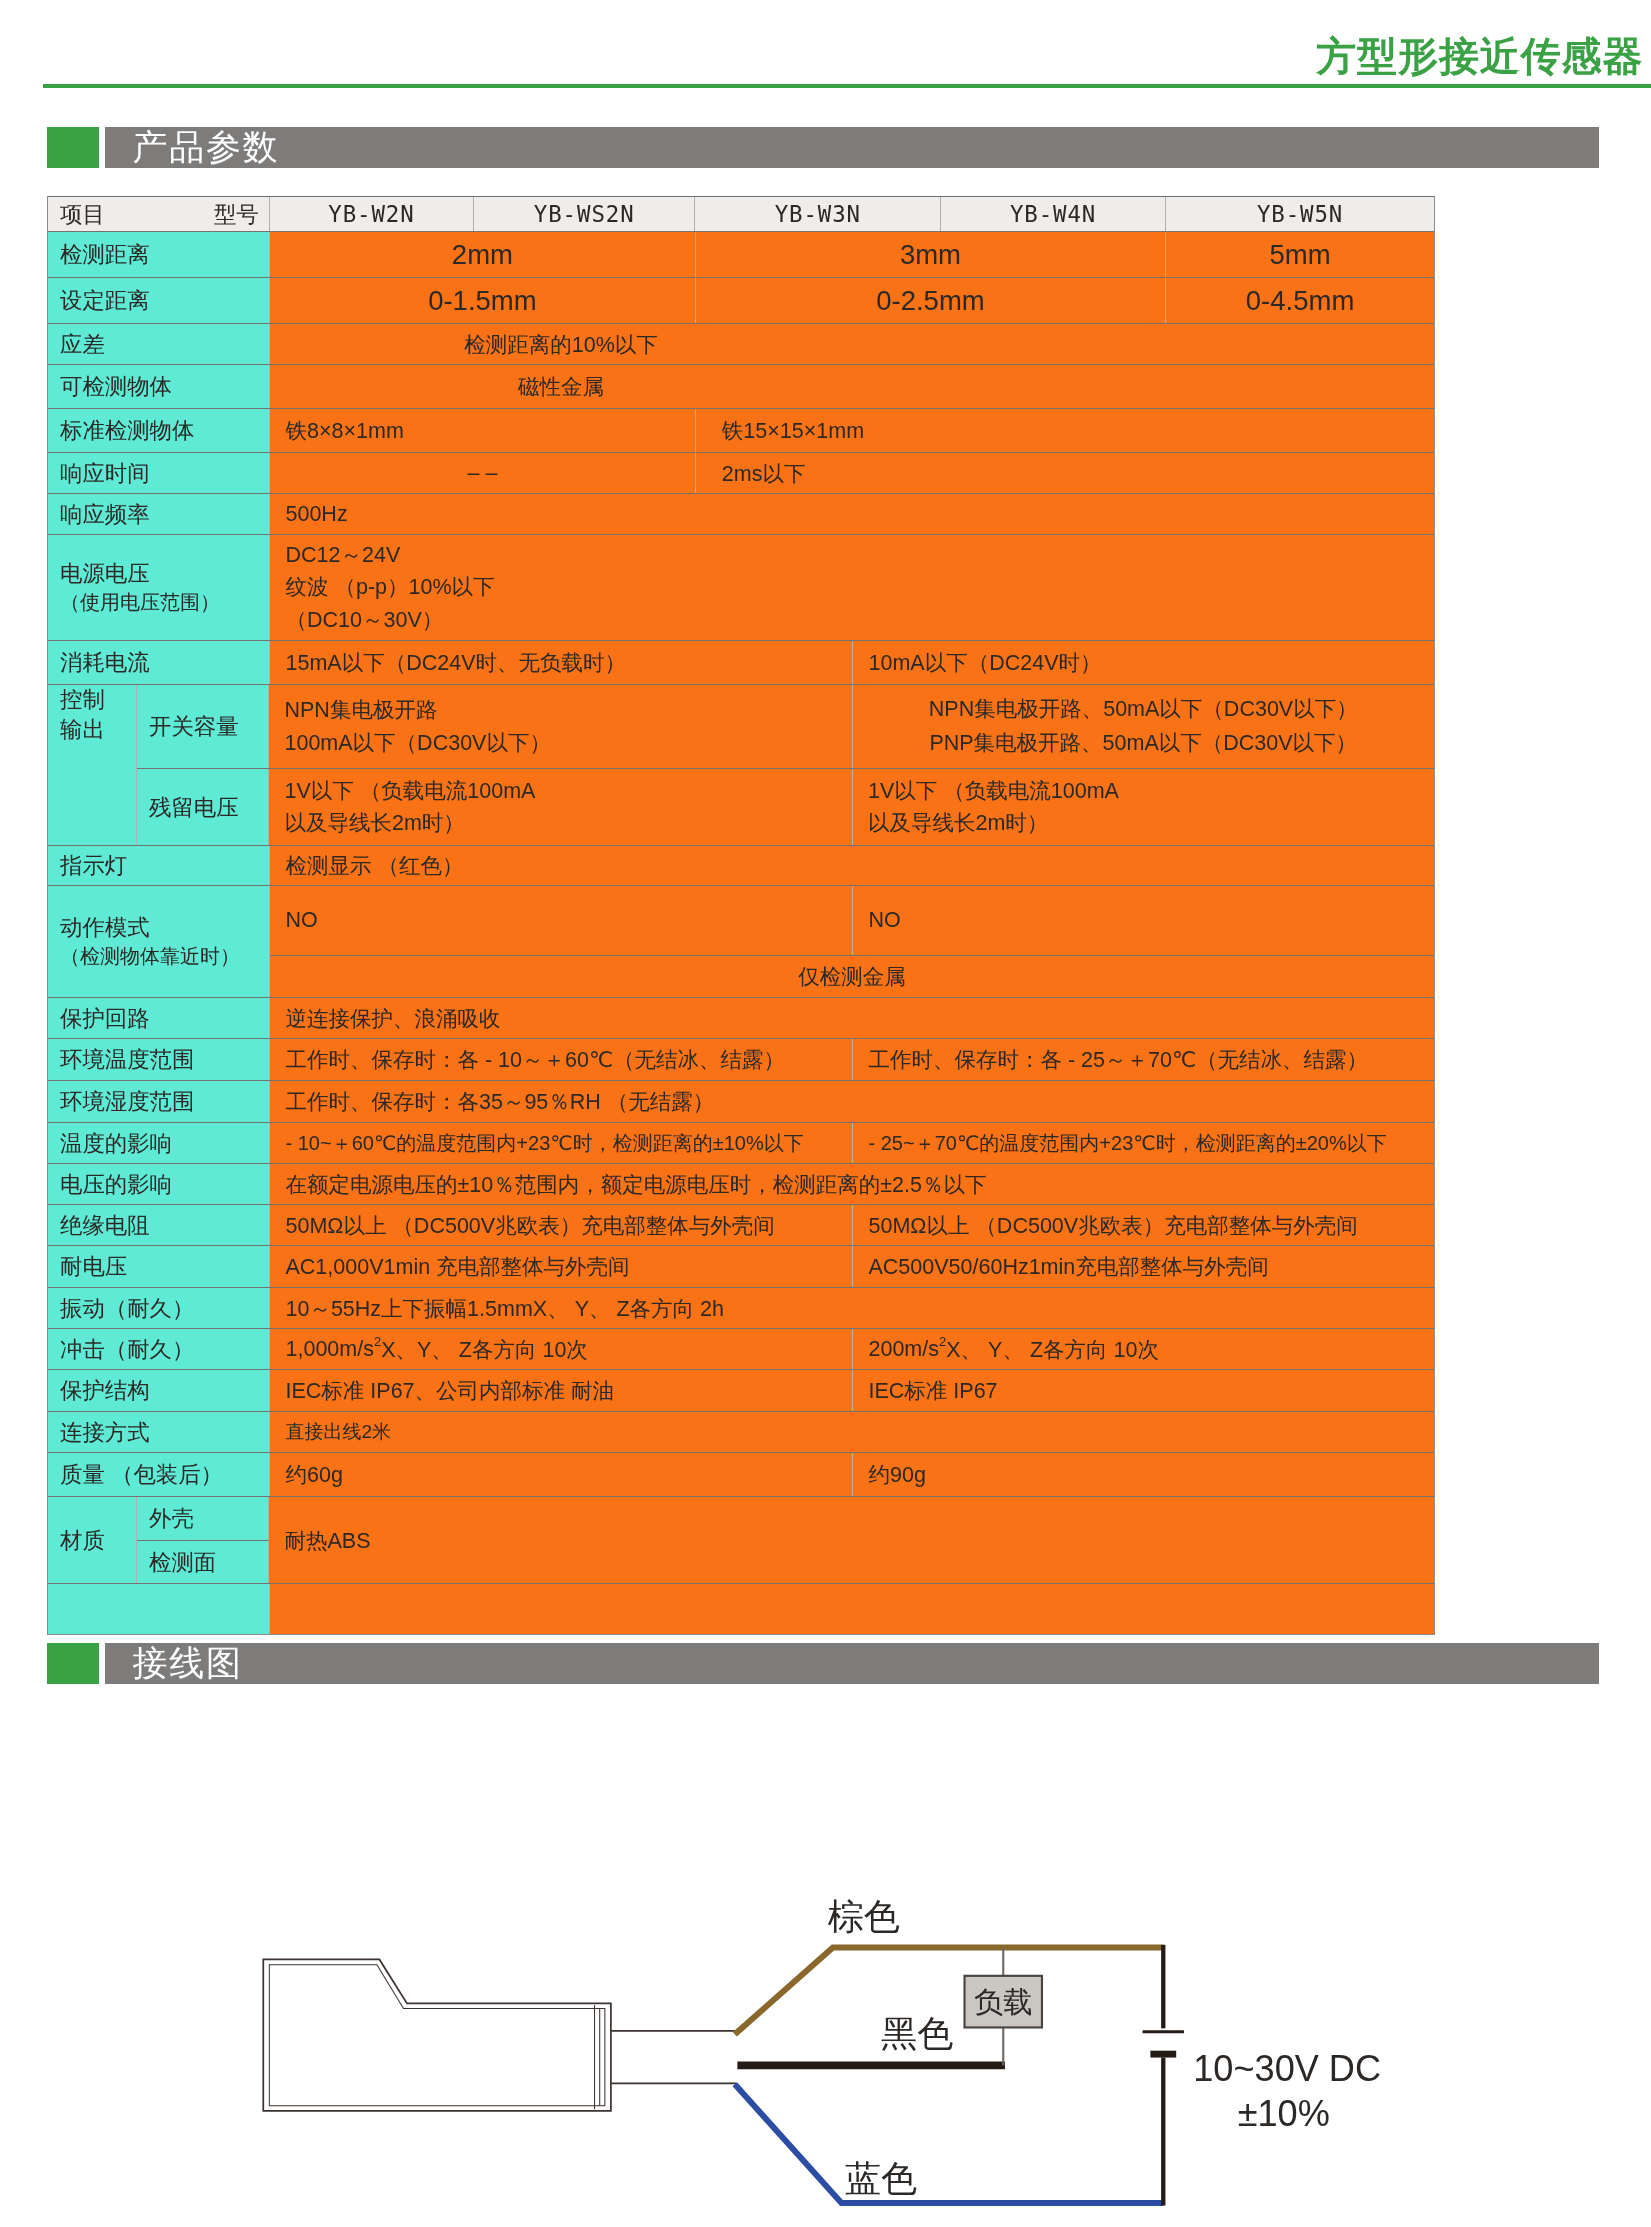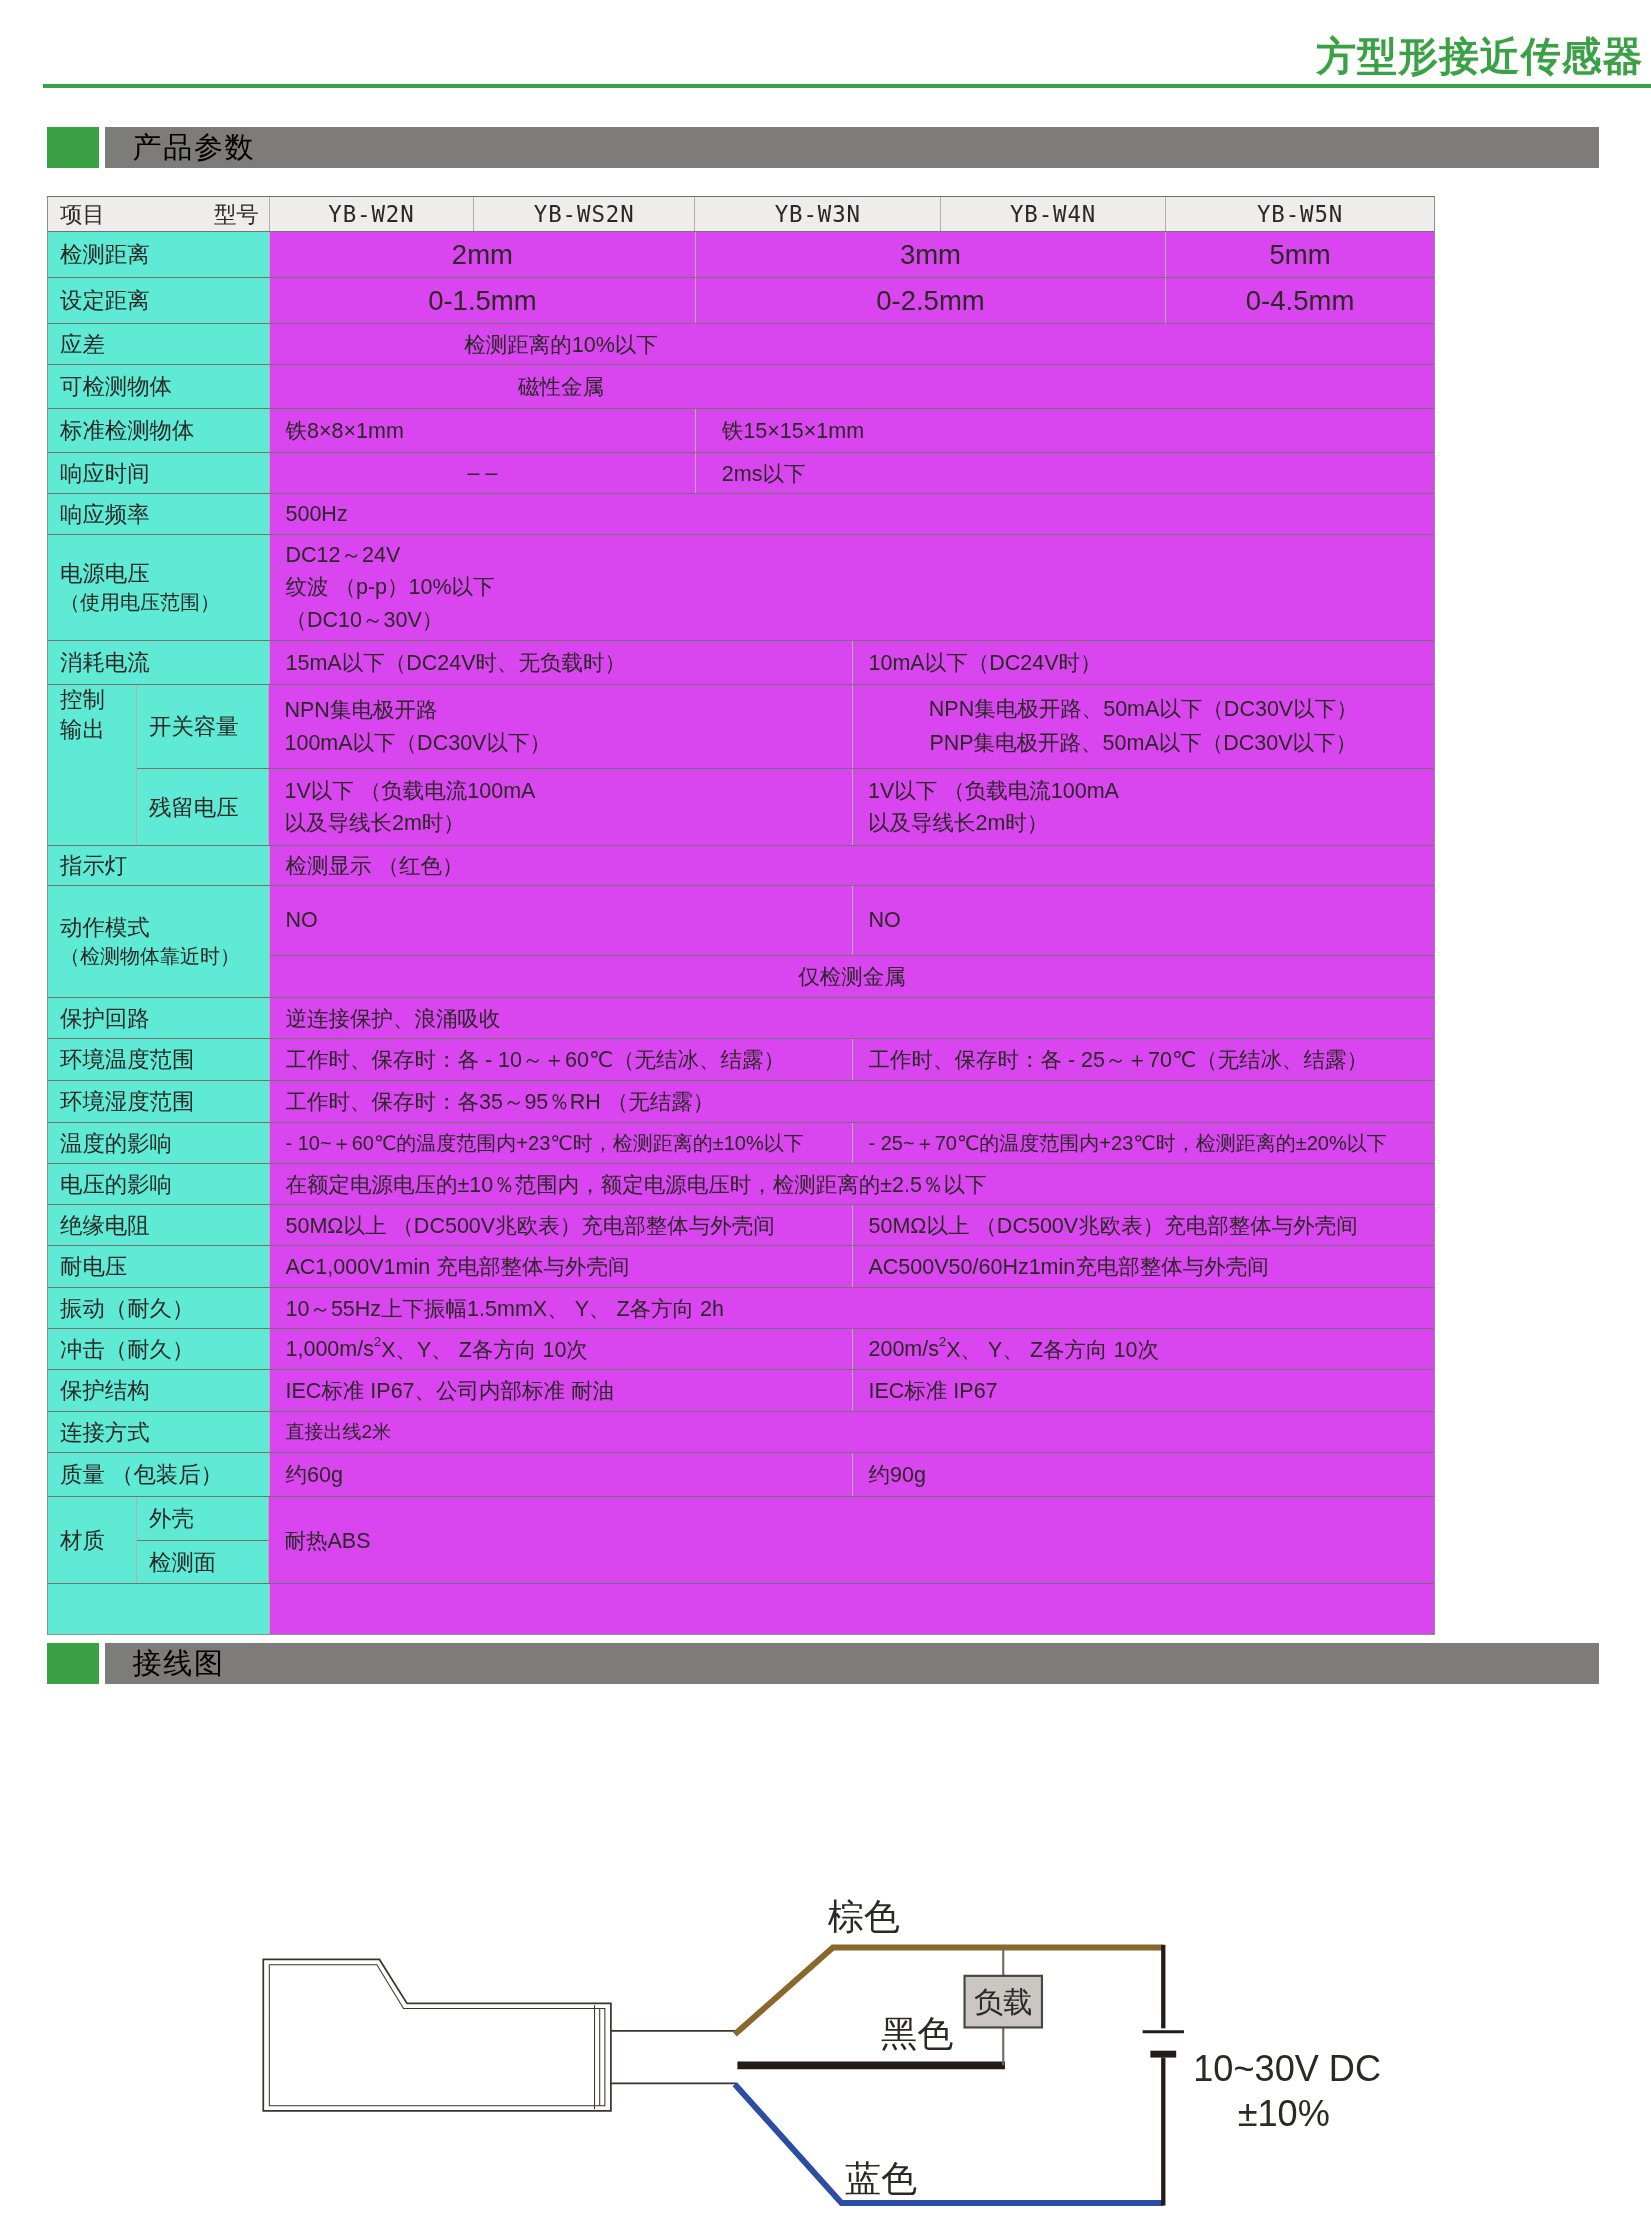--- a/index.html
+++ b/index.html
@@ -16,44 +16,44 @@
   }
   .top-rule{
     position:absolute;left:43px;right:0;top:84px;height:4.3px;
     background:var(--c-green,#3aa245);
   }
   
   .banner{position:absolute;left:47px;width:1552px;height:41px;display:flex;}
   .banner .sq{width:52px;height:41px;background:var(--c-green,#3aa245);}
   .banner .gap{width:6px;height:41px;background:#ffffff;}
   .banner .bar{
-    flex:1;background:var(--c-banner,#7e7c7b);color:#000000;
+    flex:1;background:var(--c-banner,#7e7c7b);color:#ffffff;
     display:flex;align-items:center;padding-left:27.5px;
-    font-size:29px;letter-spacing:1.7px;
+    font-size:35px;letter-spacing:1.7px;
   }
   
   .spec-table{
     position:absolute;left:47px;top:196px;width:1388px;
     border:1.7px solid #8f8d8b;border-top:1.7px solid #6f6c6a;
     box-sizing:border-box;font-size:21.5px;
   }
   .tr{display:flex;border-top:1.7px solid #757270;}
   .tr:first-child{border-top:none;}
   .lb{
     width:222px;min-width:222px;box-sizing:border-box;
     background:#5eead4;border-right:0.9px solid #b3b0ae;
     display:flex;align-items:center;padding-left:12px;
     font-size:22.4px;
   }
   .lb.col{flex-direction:column;align-items:flex-start;justify-content:center;line-height:1.35;}
   .lb .l2{font-size:20px;}
   .content{flex:1;display:flex;min-width:0;}
   .cv{
     display:flex;align-items:center;padding-left:15.5px;box-sizing:border-box;
-    min-width:0;font-size:21.5px;background:#d946ef;
+    min-width:0;font-size:21.5px;background:#f97316;
   }
   .cv.center{justify-content:center;padding-left:0;}
   .cv.col{flex-direction:column;align-items:flex-start;justify-content:center;line-height:1.5;}
   .cv.colc{flex-direction:column;align-items:center;justify-content:center;line-height:1.55;padding-left:0;}
   .bl{border-left:0.9px solid #b3b0ae;}
   .full{width:100%;}
   .c50{width:50%;}
   .c365{width:36.5%;}
   .c635{width:63.5%;}
   .c404{width:40.4%;}

